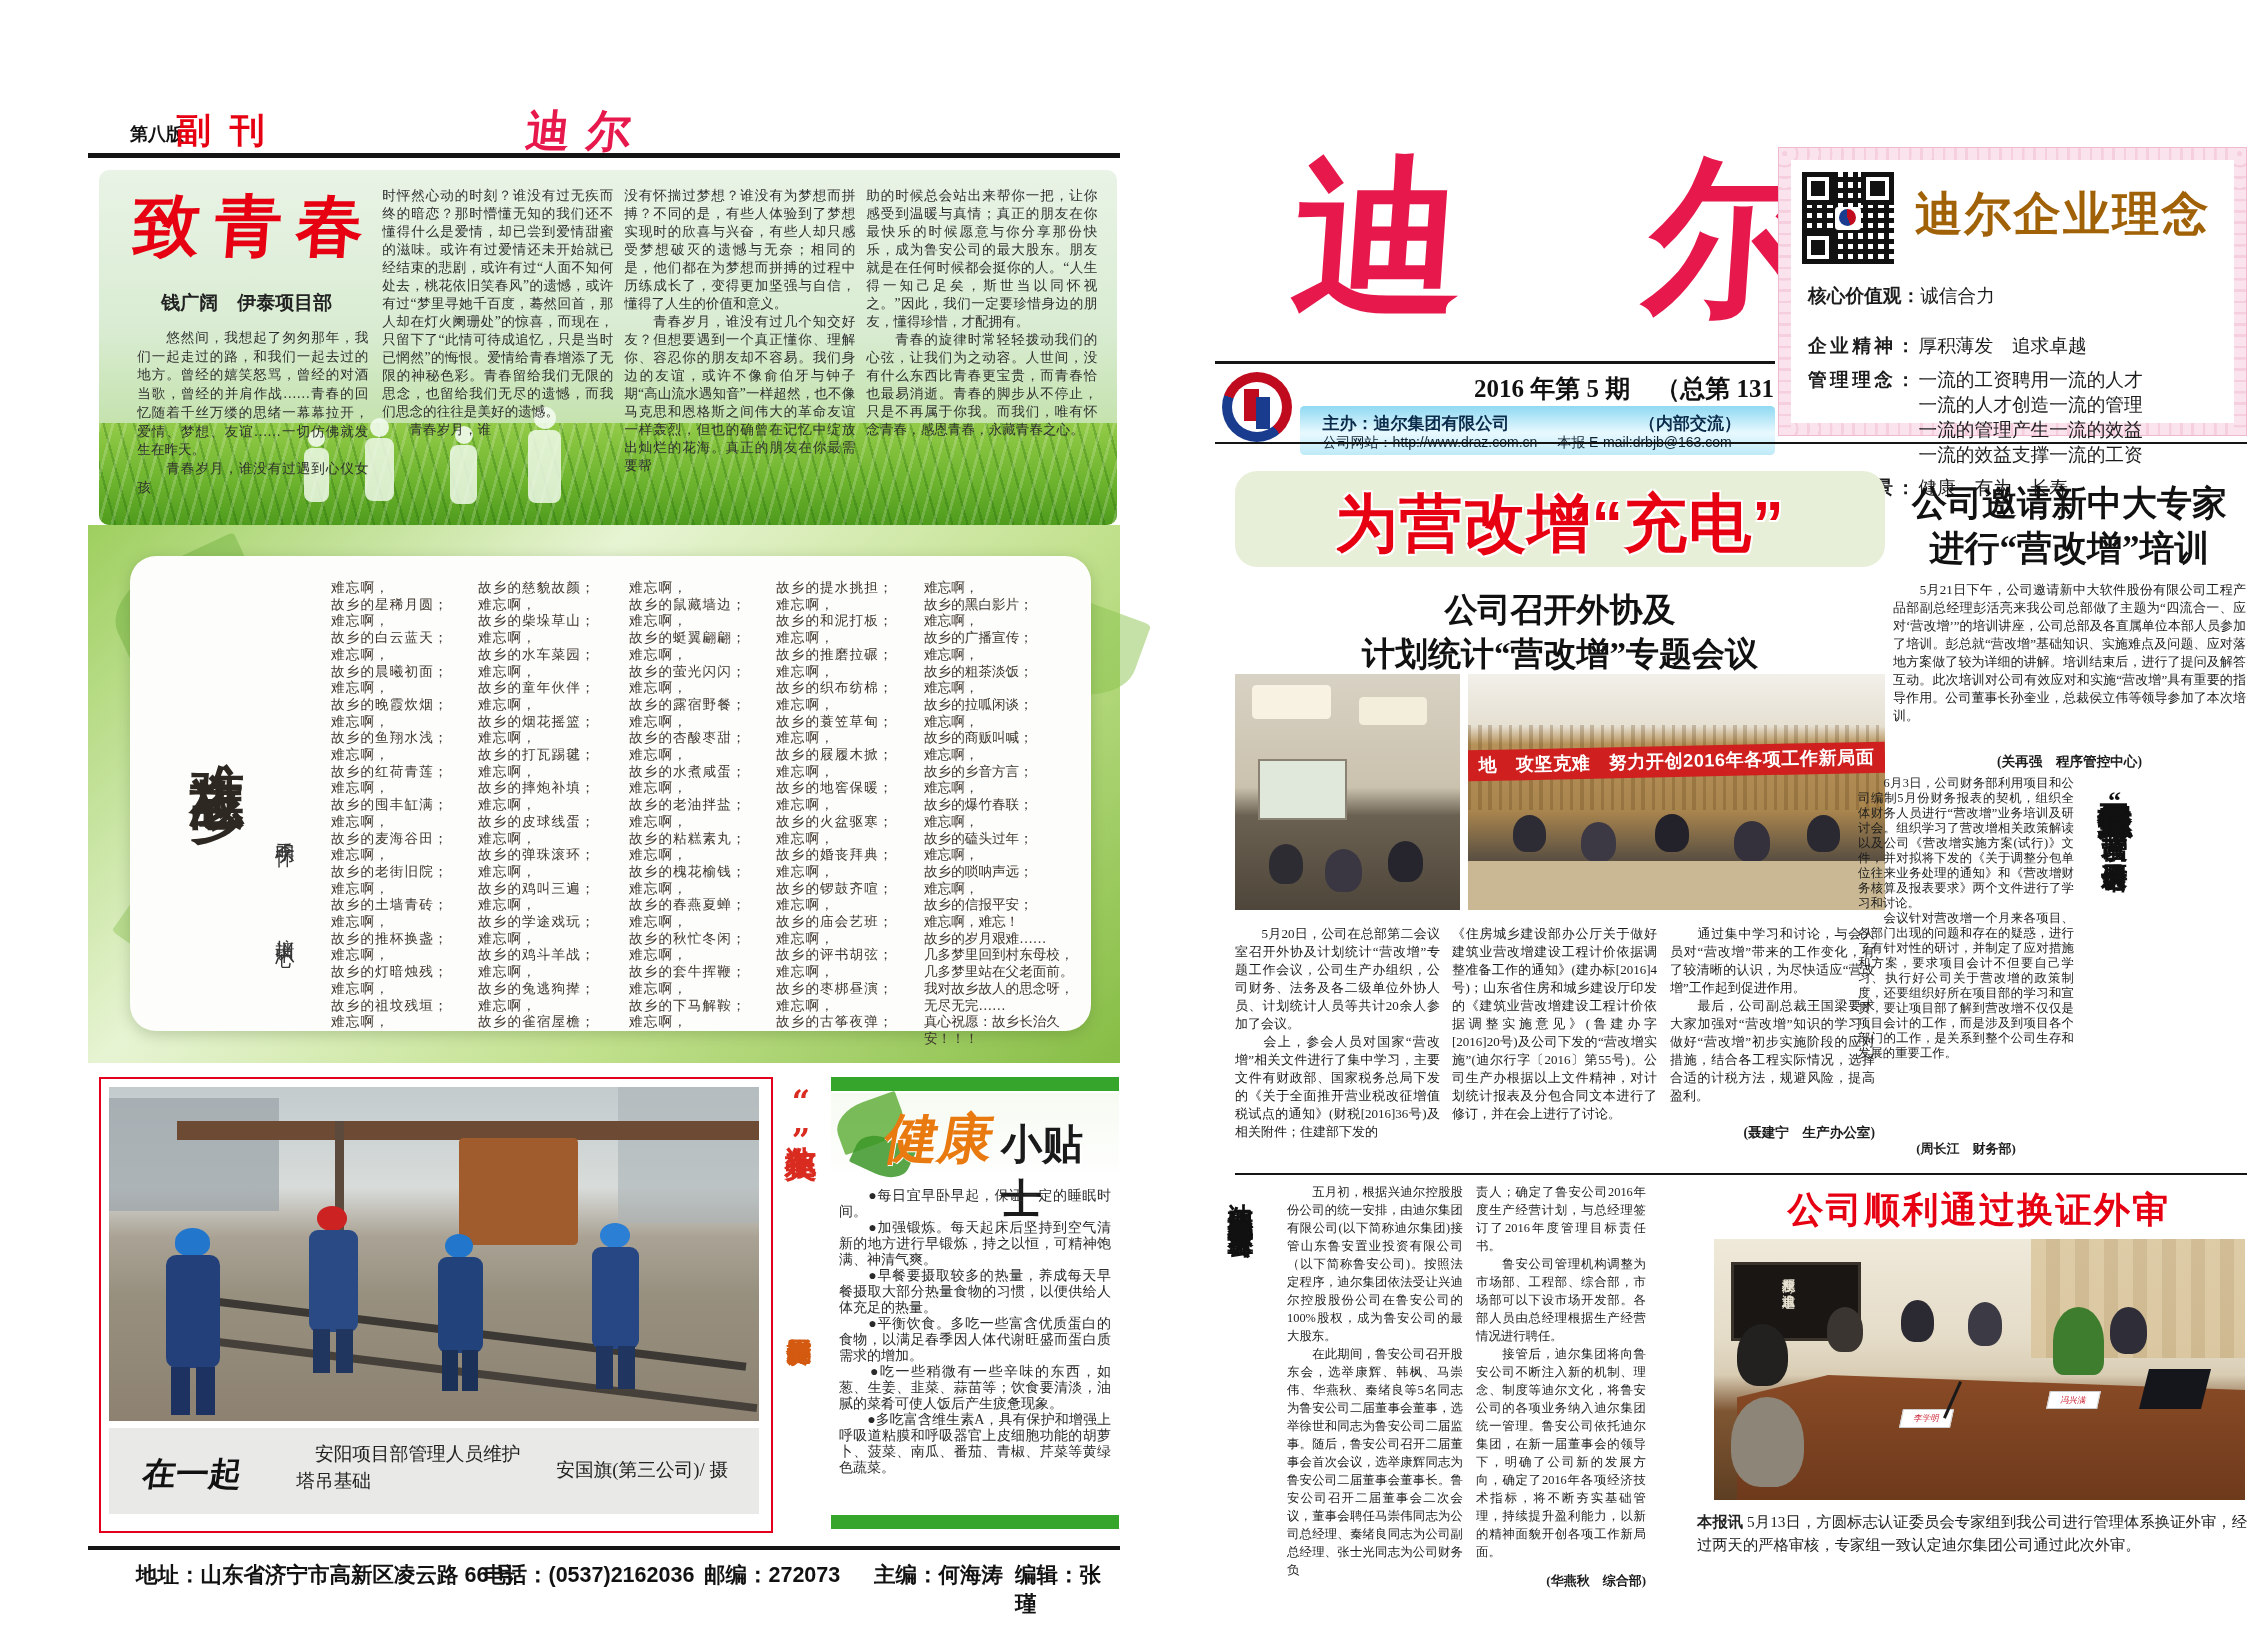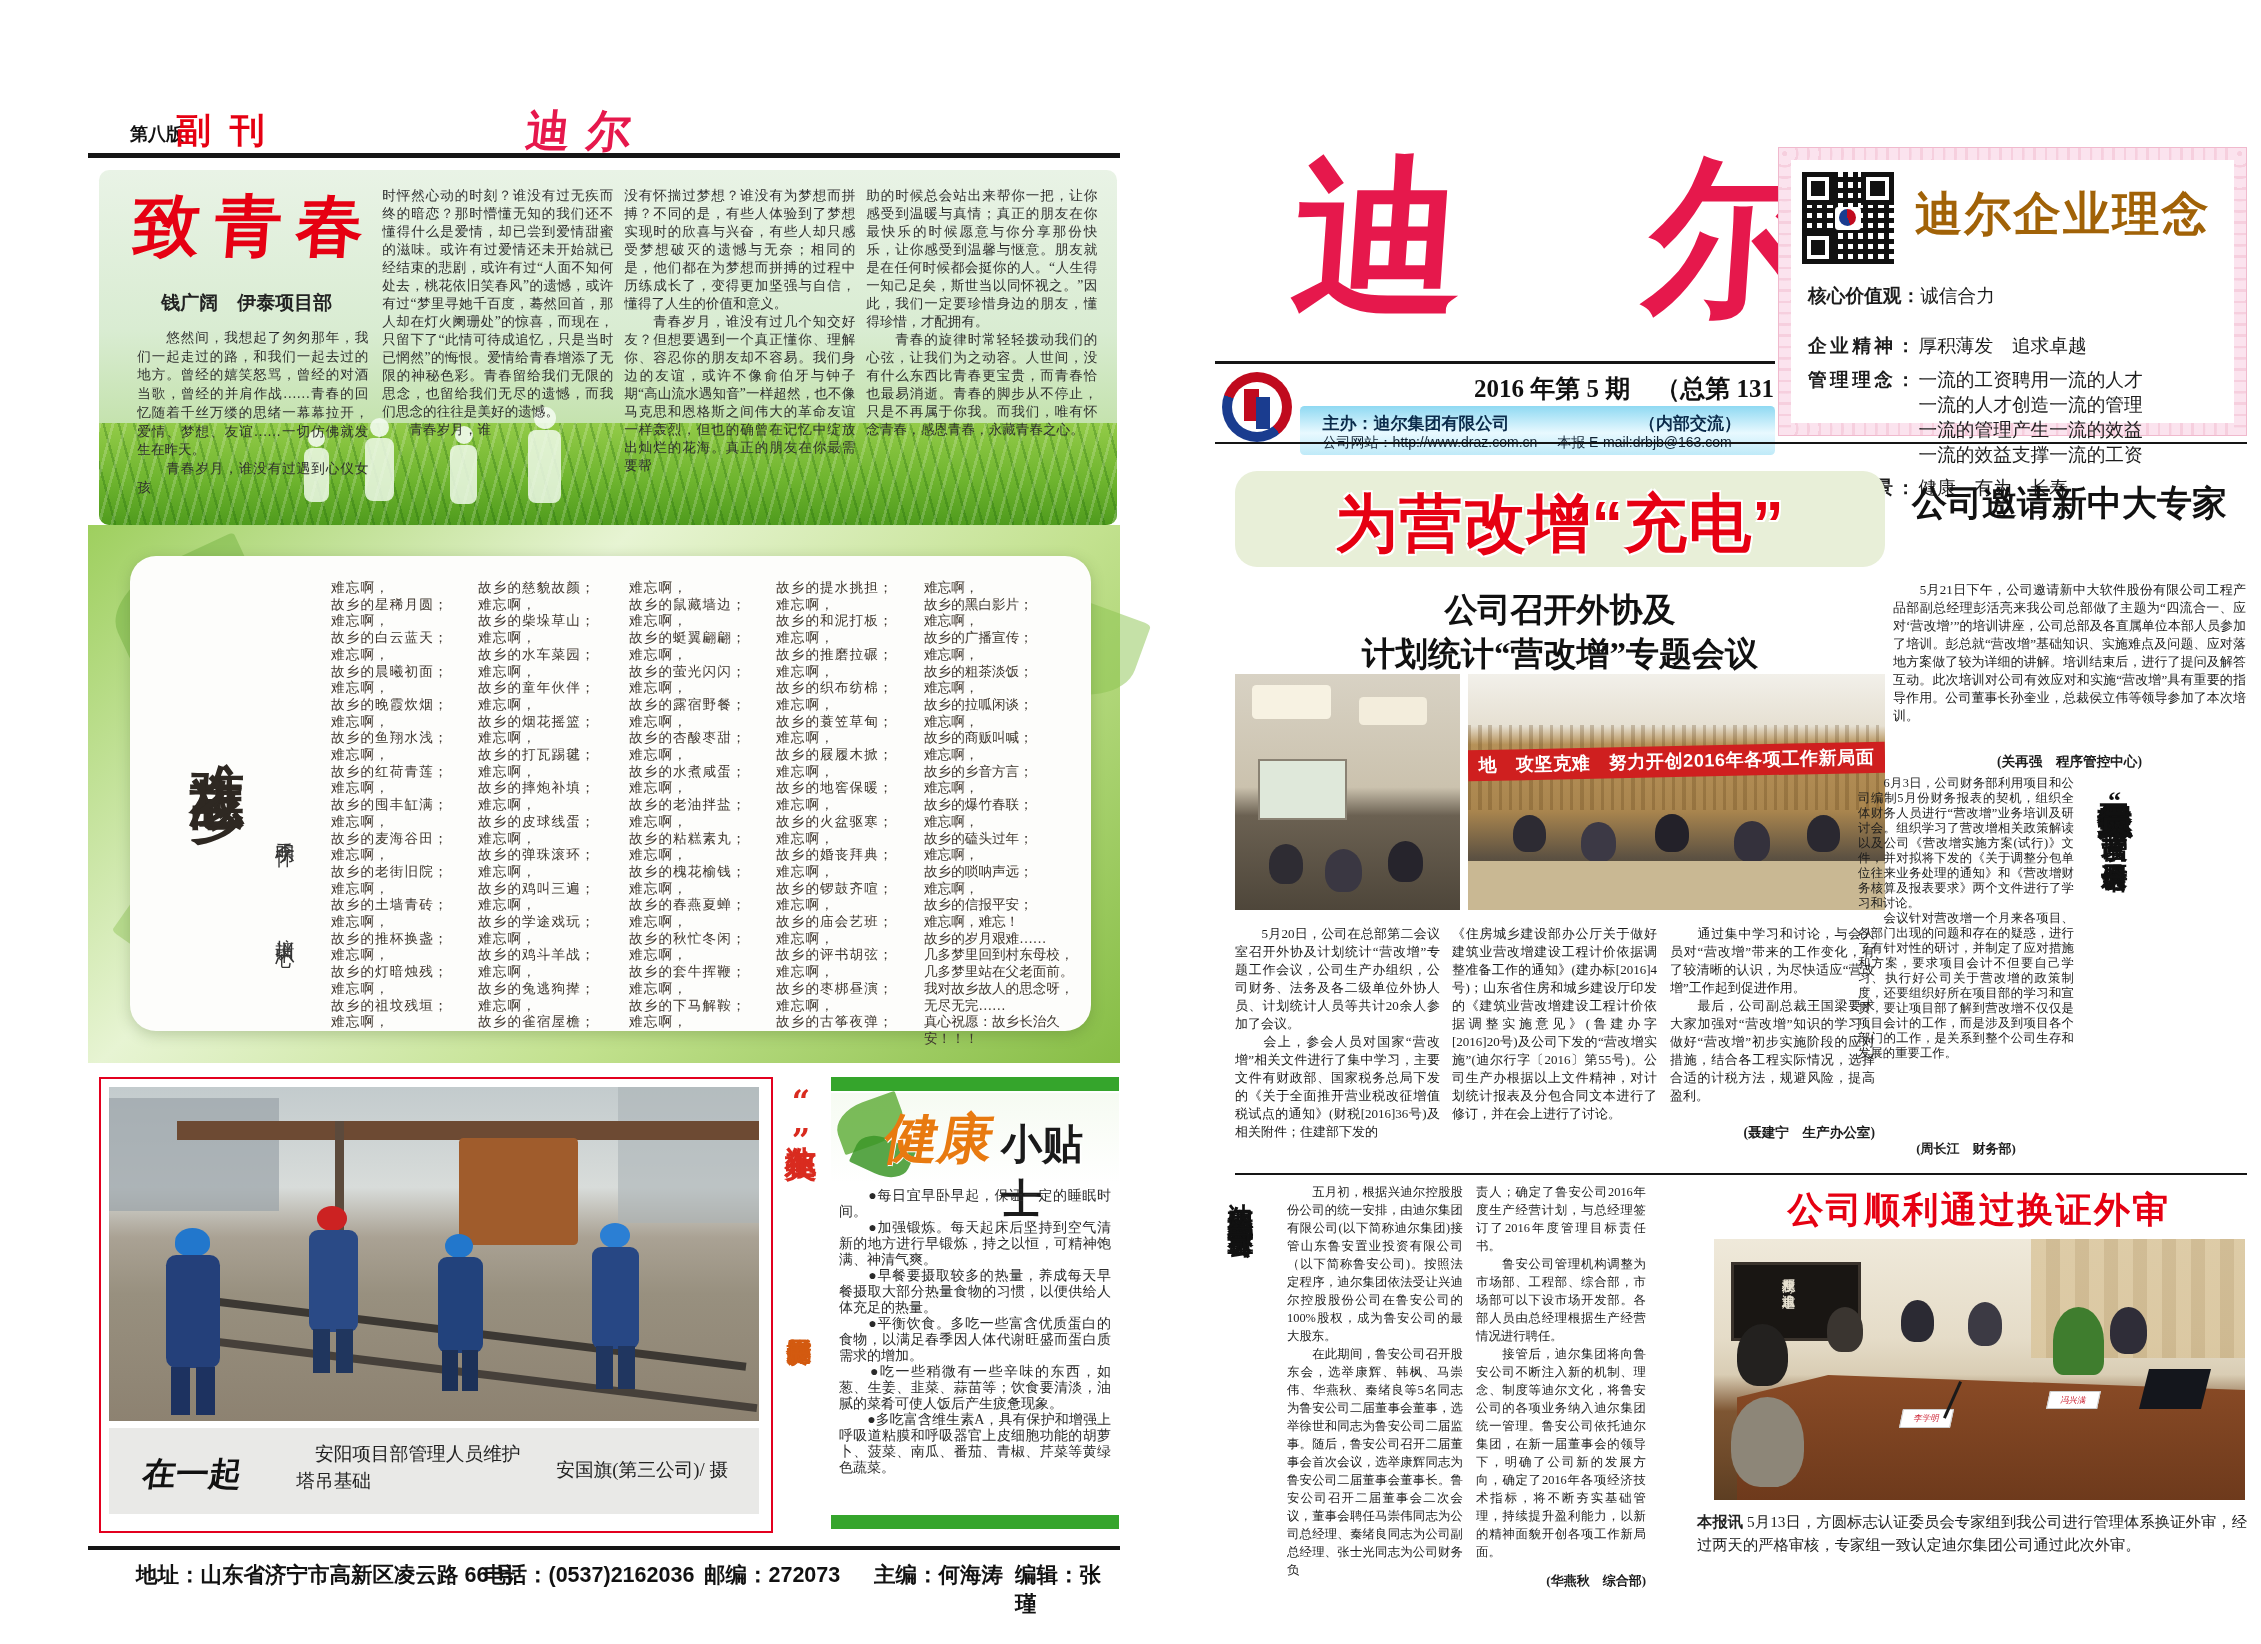--- a/index.html
+++ b/index.html
@@ -78,21 +78,21 @@
         <div class="kid-body" style="left:429px;top:260px;width:33px;height:73px;"></div>
       </div>
       <div class="abs" style="left:34px;top:11.3px;font-size:67px;font-weight:bold;color:#e60012;letter-spacing:14.7px;font-family:'DejaVu Serif',serif;transform:skewX(-4deg);">致青春</div>
       <div class="abs sans" style="left:62px;top:120px;font-size:19px;font-weight:bold;color:#222;">钱广阔　伊泰项目部</div>
       <div class="jcol" style="left:283px;top:17px;width:231px;height:328px;font-size:13.6px;line-height:18px;color:#2f2f2f;">时怦然心动的时刻？谁没有过无疾而终的暗恋？那时懵懂无知的我们还不懂得什么是爱情，却已尝到爱情甜蜜的滋味。或许有过爱情还未开始就已经结束的悲剧，或许有过“人面不知何处去，桃花依旧笑春风”的遗憾，或许有过“梦里寻她千百度，蓦然回首，那人却在灯火阑珊处”的惊喜，而现在，只留下了“此情可待成追忆，只是当时已惘然”的悔恨。爱情给青春增添了无限的神秘色彩。青春留给我们无限的思念，也留给我们无尽的遗憾，而我们思念的往往是美好的遗憾。
 　　青春岁月，谁</div>
       <div class="jcol" style="left:38px;top:159px;width:231px;height:187px;font-size:13.6px;line-height:18.7px;color:#2f2f2f;">　　悠然间，我想起了匆匆那年，我们一起走过的路，和我们一起去过的地方。曾经的嬉笑怒骂，曾经的对酒当歌，曾经的并肩作战……青春的回忆随着千丝万缕的思绪一幕幕拉开，爱情、梦想、友谊……一切仿佛就发生在昨天。
 　　青春岁月，谁没有过遇到心仪女孩</div>
       <div class="jcol" style="left:525px;top:17px;width:231px;height:328px;font-size:13.6px;line-height:18px;color:#2f2f2f;">没有怀揣过梦想？谁没有为梦想而拼搏？不同的是，有些人体验到了梦想实现时的欣喜与兴奋，有些人却只感受梦想破灭的遗憾与无奈；相同的是，他们都在为梦想而拼搏的过程中历练成长了，变得更加坚强与自信，懂得了人生的价值和意义。
 　　青春岁月，谁没有过几个知交好友？但想要遇到一个真正懂你、理解你、容忍你的朋友却不容易。我们身边的友谊，或许不像俞伯牙与钟子期“高山流水遇知音”一样超然，也不像马克思和恩格斯之间伟大的革命友谊一样轰烈，但也的确曾在记忆中绽放出灿烂的花海。真正的朋友在你最需要帮</div>
-      <div class="jcol" style="left:767px;top:17px;width:231px;height:328px;font-size:13.6px;line-height:18px;color:#2f2f2f;">助的时候总会站出来帮你一把，让你感受到温暖与真情；真正的朋友在你最快乐的时候愿意与你分享那份快乐，让你感受到温馨与惬意。朋友就是在任何时候都会挺你的人。“人生得一知己足矣，斯世当以同怀视之。”因此，我们一定要珍惜身边的朋友，懂得珍惜，才配拥有。
+      <div class="jcol" style="left:767px;top:17px;width:231px;height:328px;font-size:13.6px;line-height:18px;color:#2f2f2f;">助的时候总会站出来帮你一把，让你感受到温暖与真情；真正的朋友在你最快乐的时候愿意与你分享那份快乐，成为鲁安公司的最大股东。朋友就是在任何时候都会挺你的人。“人生得一知己足矣，斯世当以同怀视之。”因此，我们一定要珍惜身边的朋友，懂得珍惜，才配拥有。
 　　青春的旋律时常轻轻拨动我们的心弦，让我们为之动容。人世间，没有什么东西比青春更宝贵，而青春恰也最易消逝。青春的脚步从不停止，只是不再属于你我。而我们，唯有怀念青春，感恩青春，永藏青春之心。</div>
     </div>
 
     <div class="abs leafband" style="left:0px;top:423px;width:1032px;height:538px;">
       <div class="leaf" style="left:22.6px;top:34px;width:147px;height:85px;transform:rotate(-25deg);"></div>
       <div class="leaf" style="left:882px;top:68px;width:170px;height:96px;transform:rotate(20deg);background:rgba(140,195,80,.5);"></div>
       <div class="leaf" style="left:848px;top:362px;width:158px;height:90px;transform:rotate(-40deg);background:rgba(120,180,70,.4);"></div>
       <div class="leaf" style="left:34px;top:373px;width:136px;height:79px;transform:rotate(35deg);background:rgba(150,200,95,.5);"></div>
 
       <div class="abs poem-card" style="left:42px;top:31px;width:961px;height:475px;">
@@ -404,20 +404,21 @@
     <div class="jcol" style="left:237px;top:823px;width:205px;height:237px;font-size:13px;line-height:18px;">《住房城乡建设部办公厅关于做好建筑业营改增建设工程计价依据调整准备工作的通知》(建办标[2016]4号)；山东省住房和城乡建设厅印发的《建筑业营改增建设工程计价依据调整实施意见》(鲁建办字[2016]20号)及公司下发的“营改增实施”(迪尔行字〔2016〕第55号)。公司生产办根据以上文件精神，对计划统计报表及分包合同文本进行了修订，并在会上进行了讨论。</div>
     <div class="abs" style="left:455px;top:823px;width:205px;height:237px;">
       <div class="jcol" style="left:0;top:0;width:205px;font-size:13px;line-height:18px;">　　通过集中学习和讨论，与会人员对“营改增”带来的工作变化，有了较清晰的认识，为尽快适应“营改增”工作起到促进作用。
 　　最后，公司副总裁王国梁要求大家加强对“营改增”知识的学习，做好“营改增”初步实施阶段的应对措施，结合各工程实际情况，选择合适的计税方法，规避风险，提高盈利。</div>
       <span class="sig" style="position:absolute;right:0;top:199px;font-size:13.6px;font-weight:bold;">(聂建宁　生产办公室)</span>
     </div>
 
     <div class="rule" style="left:20px;top:1071px;width:1012px;height:2.3px;"></div>
 
     <div class="abs htitle" style="left:678px;top:378px;width:353px;font-size:35px;">公司邀请新中大专家</div>
+    <div class="abs htitle" style="left:678px;top:423px;width:353px;font-size:35px;">进行“营改增”培训</div>
     <div class="jcol" style="left:678px;top:479px;width:353px;height:175px;font-size:13px;line-height:18px;">　　5月21日下午，公司邀请新中大软件股份有限公司工程产品部副总经理彭活亮来我公司总部做了主题为“四流合一、应对‘营改增’”的培训讲座，公司总部及各直属单位本部人员参加了培训。彭总就“营改增”基础知识、实施难点及问题、应对落地方案做了较为详细的讲解。培训结束后，进行了提问及解答互动。此次培训对公司有效应对和实施“营改增”具有重要的指导作用。公司董事长孙奎业，总裁侯立伟等领导参加了本次培训。</div>
     <div class="abs" style="left:678px;top:651px;width:353px;text-align:center;font-size:13.6px;font-weight:bold;">(关再强　程序管控中心)</div>
 
     <div class="jcol" style="left:643px;top:674px;width:216px;height:362px;font-size:12.4px;line-height:15px;">　　6月3日，公司财务部利用项目和公司编制5月份财务报表的契机，组织全体财务人员进行“营改增”业务培训及研讨会。组织学习了营改增相关政策解读以及公司《营改增实施方案(试行)》文件，并对拟将下发的《关于调整分包单位往来业务处理的通知》和《营改增财务核算及报表要求》两个文件进行了学习和讨论。
 　　会议针对营改增一个月来各项目、各部门出现的问题和存在的疑惑，进行了有针对性的研讨，并制定了应对措施和方案，要求项目会计不但要自己学习、执行好公司关于营改增的政策制度，还要组织好所在项目部的学习和宣贯，要让项目部了解到营改增不仅仅是项目会计的工作，而是涉及到项目各个部门的工作，是关系到整个公司生存和发展的重要工作。</div>
     <div class="abs" style="left:643px;top:1038px;width:216px;text-align:center;font-size:13px;font-weight:bold;">(周长江　财务部)</div>
     <div class="abs vtext" style="left:875px;top:674px;height:373px;">
       <span style="font-size:35px;font-weight:bold;color:#111;font-family:'Liberation Serif',serif;">公司组织全体财务人员</span>
       <span style="font-size:26px;font-weight:bold;color:#111;margin-right:14.7px;">“营改增”培训及研讨会</span>
     </div>

